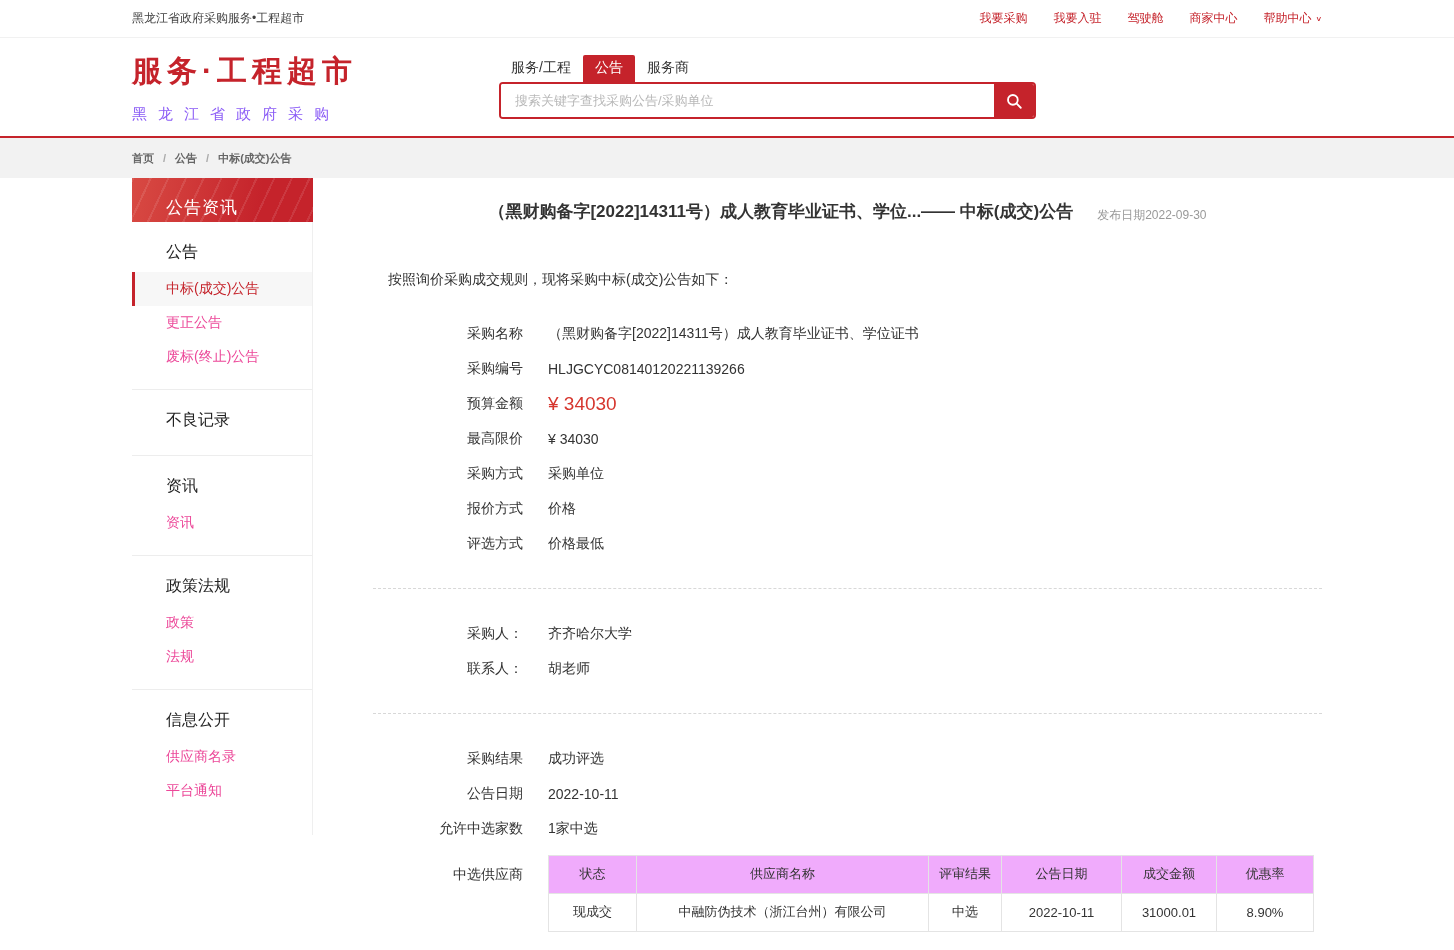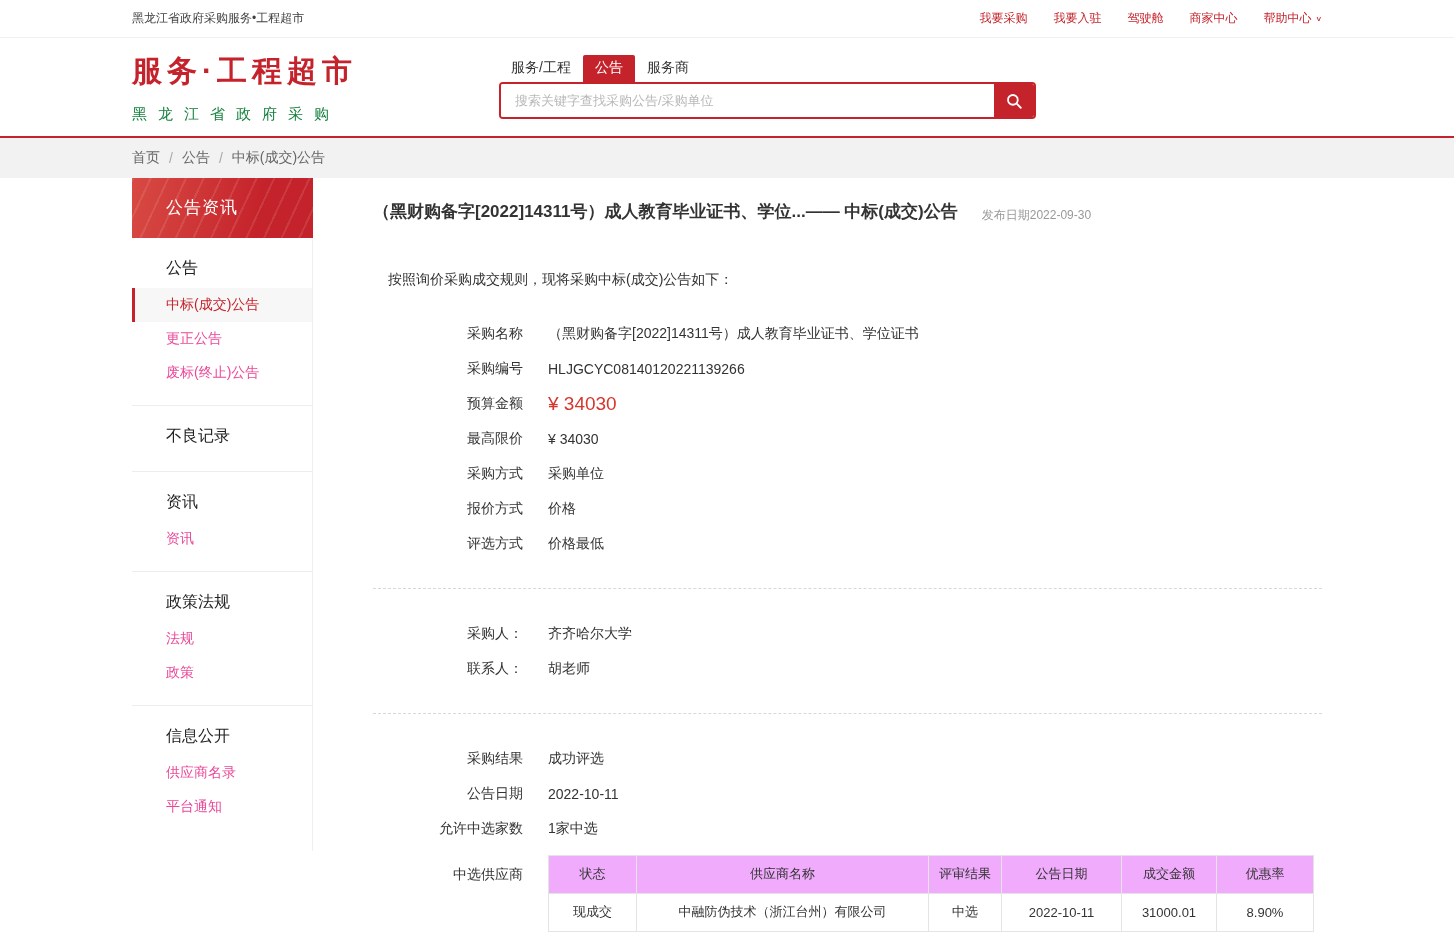--- a/index.html
+++ b/index.html
@@ -19,58 +19,58 @@
   .site-title { color: #404040; }
   .topbar-links { display: flex; gap: 26px; align-items: center; }
   .top-link { color: #c5232b; cursor: pointer; text-decoration: none; white-space: nowrap; }
   .caret { font-size: 9px; margin-left: 4px; display: inline-block; transform: scaleY(0.75); }
 
   
   .site-header { height: 100px; background: #fff; border-bottom: 2px solid #c5232b; }
   .site-header .container { display: flex; align-items: center; height: 100%; }
   .logo { cursor: pointer; flex-shrink: 0; }
   .logo-main { font-size: 30px; font-weight: bold; color: #c5232b; letter-spacing: 5px; white-space: nowrap; }
-  .logo-sub { font-size: 15px; color: #15803d; letter-spacing: 11px; margin-top: 13px; white-space: nowrap; }
+  .logo-sub { font-size: 15px; color: #8b5cf6; letter-spacing: 11px; margin-top: 13px; white-space: nowrap; }
   .search-area { margin-left: 142px; width: 537px; }
   .tabs { display: flex; align-items: flex-start; font-size: 14px; }
   .tab { padding: 4px 12px 5px; cursor: pointer; color: #333; white-space: nowrap; }
   .tab.active { background: #c5232b; color: #fff; border-radius: 2px 2px 0 0; }
   .search-box { display: flex; height: 37px; border: 2px solid #c5232b; border-radius: 4px; overflow: hidden; background: #fff; gap: 28px; }
   .search-input { flex: 1; border: none; outline: none; padding: 0 14px; font-size: 13px; color: #333; font-family: inherit; }
   .search-input::placeholder { color: #b8b8b8; }
   .search-btn { width: 40px; background: #c5232b; border: none; display: flex; align-items: center; justify-content: center; cursor: pointer; padding: 0; }
 
   
-  .breadcrumb-bar { background: #f2f2f2; height: 40px; font-size: 14px; color: #666; }
+  .breadcrumb-bar { background: #f2f2f2; height: 40px; font-size: 11px; color: #666; font-weight: bold; }
   .breadcrumb-bar .container { display: flex; align-items: center; height: 100%; }
   .crumb { cursor: pointer; }
   .crumb.current { cursor: default; }
   .sep { margin: 0 9px; color: #aaa; }
 
   
   .main { display: flex; align-items: flex-start; background: #fff; padding-bottom: 18px; }
   .sidebar { width: 181px; flex-shrink: 0; }
   .sidebar-header {
-    height: 60px; line-height: 60px; padding-left: 34px;
+    height: 44px; line-height: 60px; padding-left: 34px;
     color: #fff; font-size: 17px; letter-spacing: 1px;
     background-color: #c5232b;
     background-image:
       repeating-linear-gradient(115deg, rgba(255,255,255,0.10) 0px, rgba(255,255,255,0.10) 2px, transparent 2px, transparent 16px),
       linear-gradient(100deg, #d84a43, #c5232b 70%);
   }
   .sidebar-menu { border-right: 1px solid #efefef; padding-bottom: 12px; }
   .menu-section { border-bottom: 1px solid #ededed; padding-bottom: 15px; }
   .menu-section:last-child { border-bottom: none; }
   .menu-section-title { font-size: 16px; color: #222; padding: 20px 0 9px 34px; cursor: pointer; }
   .menu-item { font-size: 14px; color: #ec4899; padding: 8px 0 8px 31px; cursor: pointer; border-left: 3px solid transparent; }
   .menu-item.active { border-left-color: #c5232b; background: #f7f7f7; color: #c5232b; }
 
   
   .article { flex: 1; padding: 14px 0 30px 60px; min-width: 0; }
-  .article-head { display: flex; justify-content: flex-start; align-items: flex-start; }
+  .article-head { display: flex; justify-content: center; align-items: flex-start; }
   .article-title { font-size: 17px; font-weight: 600; color: #333; margin: 8px 0 0; line-height: 1.45; }
   .pub-date { font-size: 12px; color: #999; margin-top: 15px; margin-left: 24px; white-space: nowrap; flex-shrink: 0; }
   .intro { font-size: 14px; margin: 46px 0 0 15px; color: #333; }
   .kv-group { margin-top: 28px; }
   .kv-row { display: flex; align-items: center; min-height: 35px; font-size: 14px; }
   .kv-label { width: 150px; text-align: right; flex-shrink: 0; color: #333; }
   .kv-value { margin-left: 25px; color: #333; }
   .kv-value.price { color: #d6362e; font-size: 19px; }
   .dashed-divider { border-top: 1px dashed #d8d8d8; margin: 26px 0; }
 
@@ -152,22 +152,22 @@
       </div>
       <div class="menu-section">
         <div class="menu-section-title">不良记录</div>
       </div>
       <div class="menu-section">
         <div class="menu-section-title">资讯</div>
         <div class="menu-item">资讯</div>
       </div>
       <div class="menu-section">
         <div class="menu-section-title">政策法规</div>
+        <div class="menu-item">政策</div>
         <div class="menu-item">法规</div>
-        <div class="menu-item">政策</div>
       </div>
       <div class="menu-section">
         <div class="menu-section-title">信息公开</div>
         <div class="menu-item">供应商名录</div>
         <div class="menu-item">平台通知</div>
       </div>
     </nav>
   </aside>
 
   <article class="article">

